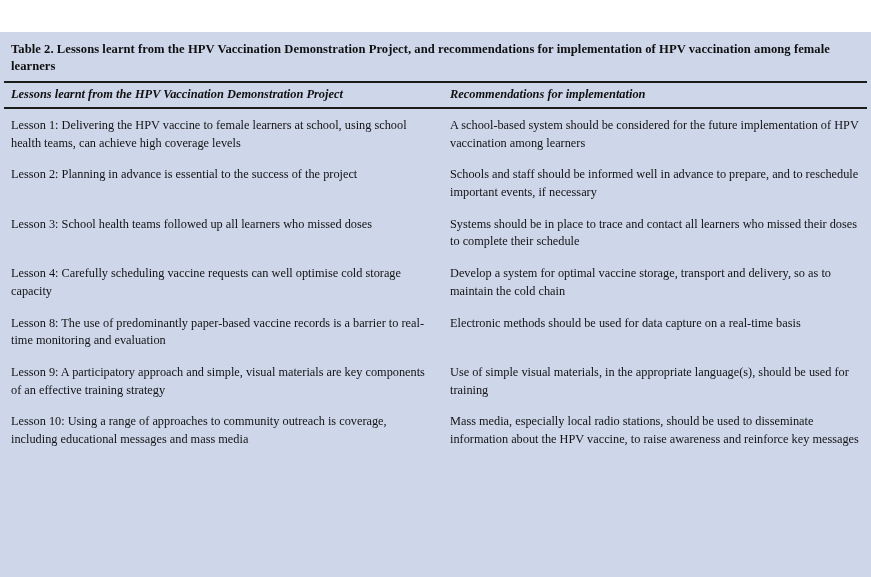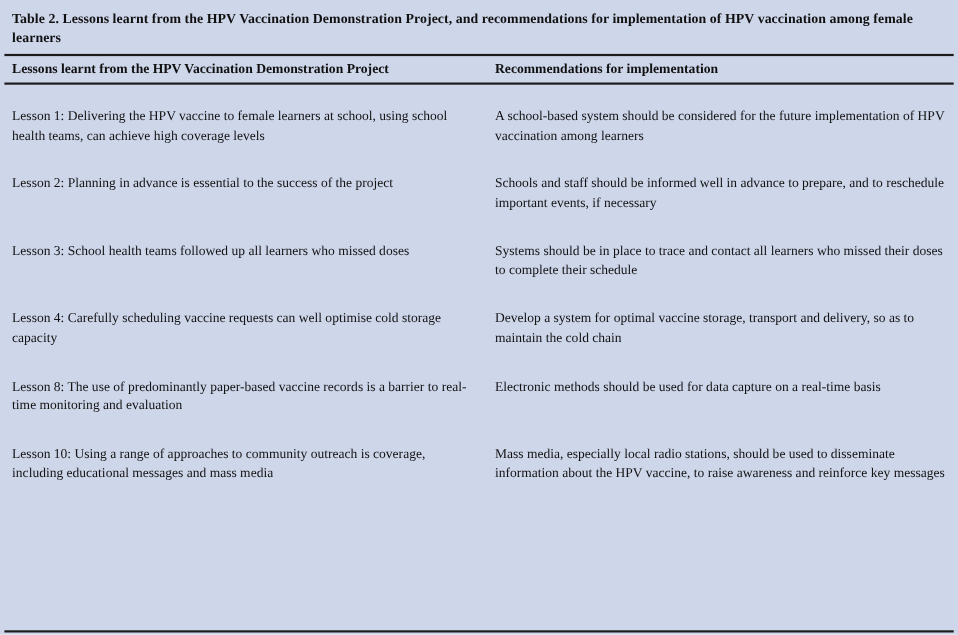--- a/index.html
+++ b/index.html
@@ -21,20 +21,21 @@
     position: relative;
   }
   .caption {
     padding: 9px 11px 7px 11px;
     font-family: "Liberation Serif", serif;
     font-size: 12.6px;
     font-weight: bold;
     line-height: 1.33;
     color: #101010;
     letter-spacing: 0.05px;
+    margin-top: 32px;
   }
   .rule-top {
     height: 2px;
     background: #1c1c1c;
     margin: 0 4px;
   }
   .rule-head {
     height: 1.5px;
     background: #1c1c1c;
     margin: 0 4px;
@@ -47,34 +48,35 @@
   col.c1 { width: 442px; }
   col.c2 { width: 429px; }
   th {
     text-align: left;
     vertical-align: top;
     font-family: "Liberation Serif", serif;
     font-size: 12.4px;
     font-weight: bold;
     color: #101010;
     padding: 4px 10px 5px 11px;
+    font-style: italic;
   }
   th.col2, td.col2 {
     padding-left: 8px;
   }
   td {
     vertical-align: top;
     font-family: "Liberation Serif", serif;
     font-size: 12.3px;
     line-height: 1.44;
     color: #131313;
     padding: 7px 12px 7px 11px;
   }
   tr.row td {
-    padding-top: 20px;
+    padding-top: 8px;
     padding-bottom: 6px;
   }
   .rule-bottom {
     position: absolute;
     left: 4px;
     right: 4px;
     bottom: 2px;
     height: 2px;
     background: #1c1c1c;
   }
@@ -123,20 +125,24 @@
       </tr>
       <tr class="row">
         <td class="col1">Lesson 4: Carefully scheduling vaccine requests can well optimise cold storage capacity</td>
         <td class="col2">Develop a system for optimal vaccine storage, transport and delivery, so as to maintain the cold chain</td>
       </tr>
       <tr class="row">
         <td class="col1">Lesson 8: The use of predominantly paper-based vaccine records is a barrier to real-time monitoring and evaluation</td>
         <td class="col2">Electronic methods should be used for data capture on a real-time basis</td>
       </tr>
       <tr class="row">
+        <td class="col1">Lesson 9: A participatory approach and simple, visual materials are key components of an effective training strategy</td>
+        <td class="col2">Use of simple visual materials, in the appropriate language(s), should be used for training</td>
+      </tr>
+      <tr class="row">
         <td class="col1">Lesson 10: Using a range of approaches to community outreach is coverage, including educational messages and mass media</td>
         <td class="col2">Mass media, especially local radio stations, should be used to disseminate information about the HPV vaccine, to raise awareness and reinforce key messages</td>
       </tr>
     </tbody>
   </table>
 
   <div class="rule-bottom"></div>
 </div>
 
 </body></html>

